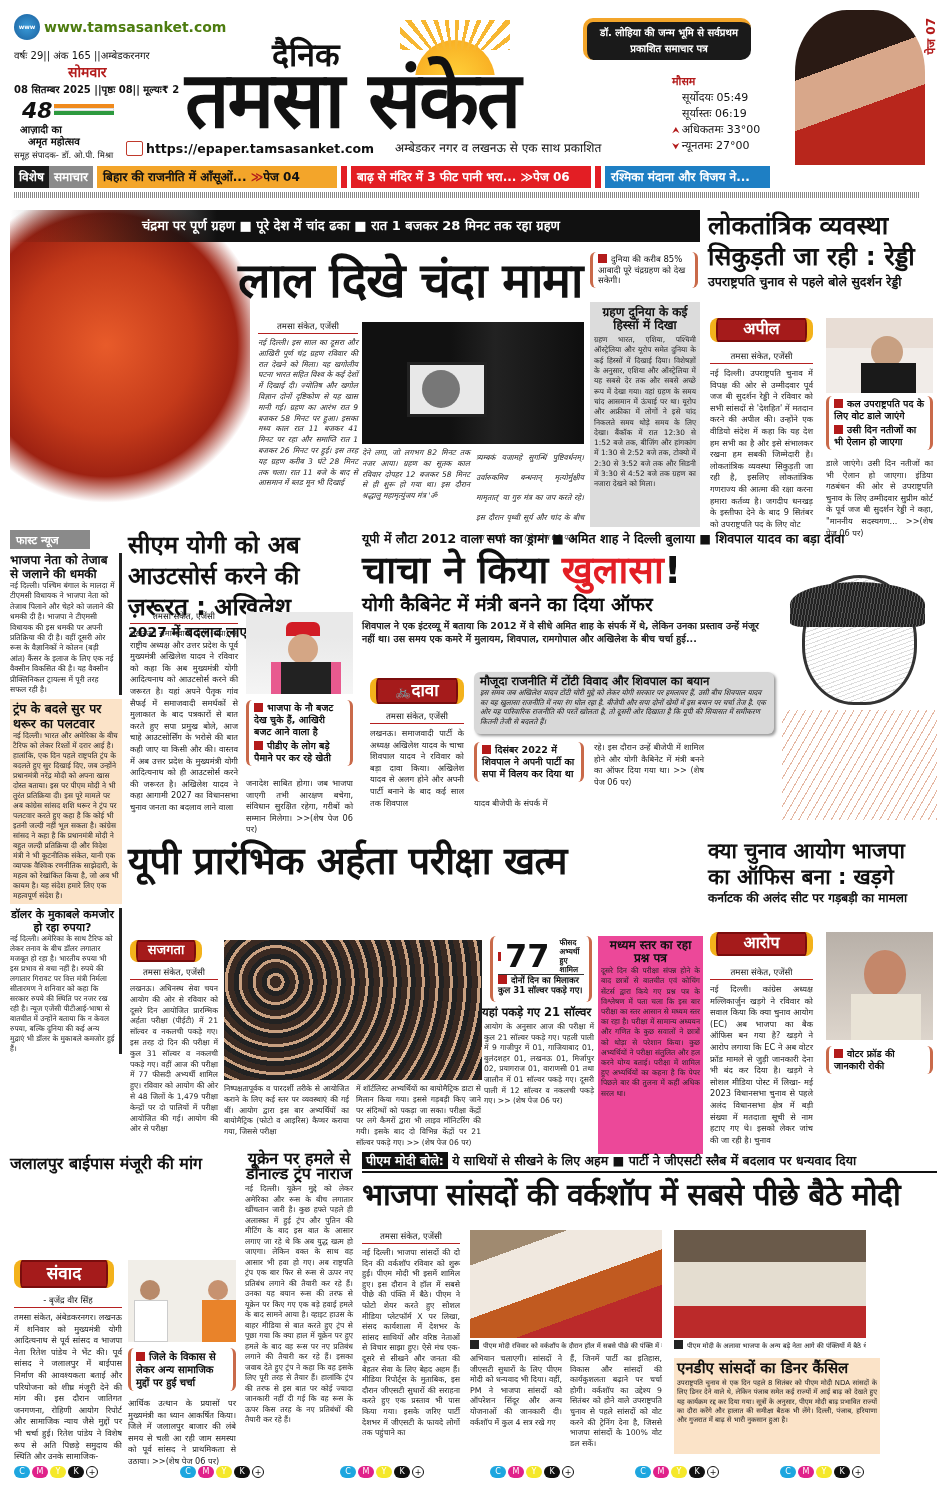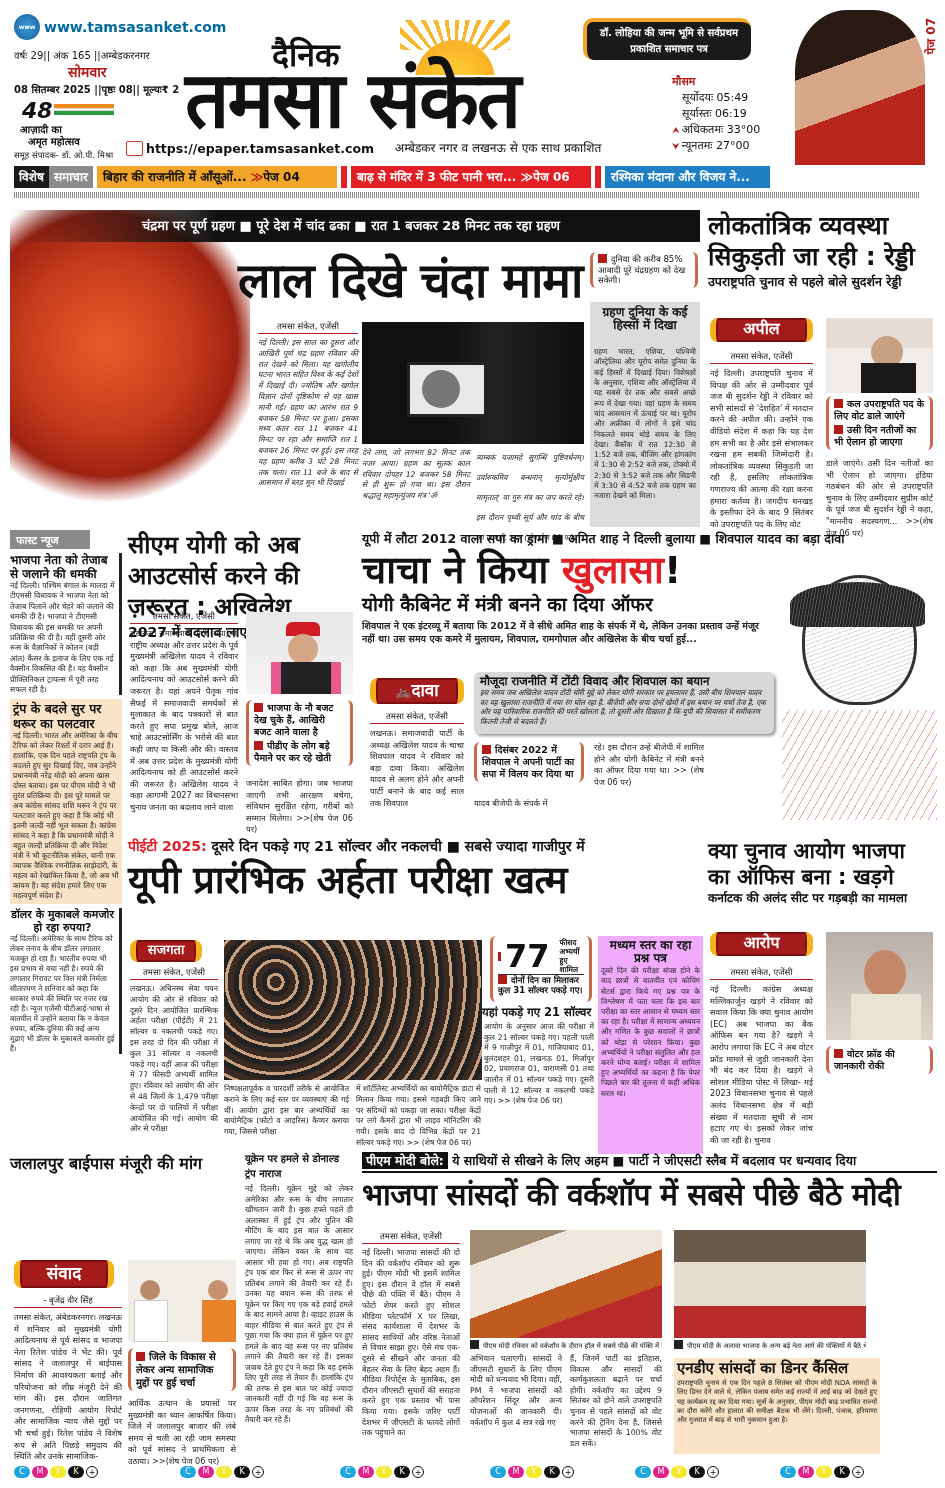--- a/index.html
+++ b/index.html
@@ -16,21 +16,21 @@
 .cmyk{display:flex;gap:2px;align-items:center}
 .cmyk span{display:inline-block;width:16px;height:12px;border-radius:6px;font-size:8px;line-height:12px;text-align:center;color:#fff}
 .hr-dash{height:6px;background:repeating-linear-gradient(90deg,#888 0 1px,#fff 1px 2px)}
 </style>
 </head>
 <body>
 
 <div class="abs" style="left:0;top:0;width:945px;height:165px;">
   <div class="abs" style="left:14px;top:14px;display:flex;align-items:center;gap:4px">
     <span style="display:inline-block;width:26px;height:26px;border-radius:50%;background:radial-gradient(circle,#3a9bd9,#1a5f9c);color:#fff;font-size:6px;line-height:26px;text-align:center;font-weight:bold">www</span>
-    <span style="font-size:14px;font-weight:bold;color:#0369a1">www.tamsasanket.com</span>
+    <span style="font-size:14px;font-weight:bold;color:#4d7c0f">www.tamsasanket.com</span>
   </div>
   <div class="abs" style="left:14px;top:48px;font-size:10px">वर्षः 29|| अंक 165 ||अम्बेडकरनगर</div>
   <div class="abs" style="left:68px;top:62px;font-size:14px;font-weight:bold;color:#b31b1b">सोमवार</div>
   <div class="abs" style="left:14px;top:82px;font-size:10px;font-weight:bold">08 सितम्बर 2025 ||पृष्ठः 08|| मूल्यः₹ 2</div>
   <div class="abs" style="left:20px;top:98px;width:95px;height:48px">
     <div style="position:absolute;left:2px;top:0;font-size:22px;font-weight:bold;font-style:italic">48</div>
     <div style="position:absolute;left:34px;top:6px;width:60px;height:4px;background:#f08a1c"></div>
     <div style="position:absolute;left:34px;top:10px;width:60px;height:3px;background:#fff;border:0.5px solid #ddd"></div>
     <div style="position:absolute;left:34px;top:13px;width:60px;height:4px;background:#2d9a3f"></div>
     <div style="position:absolute;left:0;top:24px;font-size:10px;font-weight:bold">आज़ादी का</div>
@@ -101,21 +101,21 @@
     <div style="position:absolute;left:45px;top:40px;width:80px;height:55px;background:#e8e8e8;border:3px solid #222"></div>
     <div style="position:absolute;left:60px;top:48px;width:38px;height:38px;border-radius:50%;background:#777"></div>
   </div>
   <div class="abs body-txt" style="left:352px;top:238px;width:108px;font-style:italic;font-size:7.6px;line-height:10.8px">देने लगा, जो लगभग 82 मिनट तक नजर आया। ग्रहण का सूतक काल रविवार दोपहर 12 बजकर 58 मिनट से ही शुरू हो गया था। इस दौरान श्रद्धालु महामृत्युंजय मंत्र 'ॐ</div>
   <div class="abs body-txt" style="left:466px;top:238px;width:108px;font-style:italic;font-size:7.6px;line-height:20px">त्र्यम्बकं यजामहे सुगन्धिं पुष्टिवर्धनम्। उर्वारुकमिव बन्धनान् मृत्योर्मुक्षीय मामृतात्' या गुरु मंत्र का जप करते रहे। इस दौरान पृथ्वी सूर्य और चांद के बीच आ जाएगी, &gt;&gt; (शेष पेज 06 पर)</div>
 
   <div class="abs bullet-box" style="left:580px;top:42px;width:108px;font-size:8.5px;line-height:10.5px;font-weight:normal">
     <span class="sq"></span><span>दुनिया की करीब 85% आबादी पूरे चंद्रग्रहण को देख सकेगी।</span>
   </div>
   <div class="abs" style="left:580px;top:92px;width:110px;height:225px;background:#dcdcdc;padding:4px">
-    <div class="hl" style="font-size:12px;text-align:center;margin-bottom:16px">ग्रहण दुनिया के कई हिस्सों में दिखा</div>
+    <div class="hl" style="font-size:12px;text-align:center;margin-bottom:4px">ग्रहण दुनिया के कई हिस्सों में दिखा</div>
     <div class="body-txt" style="font-size:7.4px;line-height:10.3px">ग्रहण भारत, एशिया, पश्चिमी ऑस्ट्रेलिया और यूरोप समेत दुनिया के कई हिस्सों में दिखाई दिया। विशेषज्ञों के अनुसार, एशिया और ऑस्ट्रेलिया में यह सबसे देर तक और सबसे अच्छे रूप में देखा गया। वहां ग्रहण के समय चांद आसमान में ऊंचाई पर था। यूरोप और अफ्रीका में लोगों ने इसे चांद निकलते समय थोड़े समय के लिए देखा। बैंकॉक में रात 12:30 से 1:52 बजे तक, बीजिंग और हांगकांग में 1:30 से 2:52 बजे तक, टोक्यो में 2:30 से 3:52 बजे तक और सिडनी में 3:30 से 4:52 बजे तक ग्रहण का नजारा देखने को मिला।</div>
   </div>
 </div>
 
 <div class="abs" style="left:708px;top:210px;width:225px;height:320px">
   <div class="hl" style="font-size:25px;line-height:31px">लोकतांत्रिक व्यवस्था सिकुड़ती जा रही : रेड्डी</div>
   <div class="hl" style="font-size:12.5px;margin-top:3px">उपराष्ट्रपति चुनाव से पहले बोले सुदर्शन रेड्डी</div>
   <div class="abs label-box" style="left:2px;top:108px;width:103px;height:24px;line-height:22px;font-size:16px">अपील</div>
   <div class="abs" style="left:2px;top:140px;width:103px">
     <div class="byline">तमसा संकेत, एजेंसी</div>
@@ -191,43 +191,40 @@
     <div style="font-size:7.2px;line-height:9.5px;font-style:italic;margin-top:1px">इस समय जब अखिलेश यादव टोंटी चोरी मुद्दे को लेकर योगी सरकार पर हमलावर हैं, उसी बीच शिवपाल यादव का यह खुलासा राजनीति में नया रंग घोल रहा है. बीजेपी और सपा दोनों खेमों में इस बयान पर चर्चा तेज है. एक ओर यह पारिवारिक राजनीति की परतें खोलता है, तो दूसरी ओर दिखाता है कि यूपी की सियासत में समीकरण कितनी तेजी से बदलते हैं।</div>
   </div>
   <div class="abs bullet-box" style="left:112px;top:212px;width:110px;font-size:9.5px;line-height:12px">
     <span class="sq"></span><span>दिसंबर 2022 में शिवपाल ने अपनी पार्टी का सपा में विलय कर दिया था</span>
   </div>
   <div class="abs body-txt" style="left:112px;top:268px;width:110px">यादव बीजेपी के संपर्क में</div>
   <div class="abs body-txt" style="left:232px;top:212px;width:110px">रहे। इस दौरान उन्हें बीजेपी में शामिल होने और योगी कैबिनेट में मंत्री बनने का ऑफर दिया गया था। &gt;&gt; (शेष पेज 06 पर)</div>
 </div>
 
 <div class="abs" style="left:128px;top:836px;width:580px;height:320px">
-  <div style="font-size:14px;font-weight:bold;white-space:nowrap">
-    <span style="color:#e31e24">पीईटी 2025:</span><span> दूसरे दिन पकड़े गए 21 सॉल्वर और नकलची ■ सबसे ज्यादा गाजीपुर में</span>
-  </div>
   <div class="hl" style="font-size:38px;margin-top:6px;letter-spacing:-0.5px">यूपी प्रारंभिक अर्हता परीक्षा खत्म</div>
   <div class="abs label-box" style="left:2px;top:104px;width:72px;height:22px;line-height:20px;font-size:13px">सजगता</div>
   <div class="abs" style="left:2px;top:130px;width:88px">
     <div class="byline">तमसा संकेत, एजेंसी</div>
     <div class="body-txt" style="font-size:7.6px;line-height:10.8px">लखनऊ। अधिनस्थ सेवा चयन आयोग की ओर से रविवार को दूसरे दिन आयोजित प्रारम्भिक अर्हता परीक्षा (पीईटी) में 21 सॉल्वर व नकलची पकड़े गए। इस तरह दो दिन की परीक्षा में कुल 31 सॉल्वर व नकलची पकड़े गए। वहीं आज की परीक्षा में 77 फीसदी अभ्यर्थी शामिल हुए। रविवार को आयोग की ओर से 48 जिलों के 1,479 परीक्षा केन्द्रों पर दो पालियों में परीक्षा आयोजित की गई। आयोग की ओर से परीक्षा</div>
   </div>
   <div class="abs photo" style="left:96px;top:104px;width:258px;height:140px;background:repeating-radial-gradient(circle at 20% 30%,#3a2a22 0 6px,#c8a080 6px 9px,#222 9px 14px)"></div>
   <div class="abs body-txt" style="left:96px;top:248px;width:125px;font-size:7.6px;line-height:10.8px">निष्पक्षतापूर्वक व पारदर्शी तरीके से आयोजित कराने के लिए कई स्तर पर व्यवस्थाएं की गई थीं। आयोग द्वारा इस बार अभ्यर्थियों का बायोमैट्रिक (फोटो व आइरिस) कैप्चर कराया गया, जिससे परीक्षा</div>
   <div class="abs body-txt" style="left:228px;top:248px;width:125px;font-size:7.6px;line-height:10.8px">में शॉर्टलिस्ट अभ्यर्थियों का बायोमैट्रिक डाटा से मिलान किया गया। इससे गड़बड़ी किए जाने पर संदिग्धों को पकड़ा जा सका। परीक्षा केंद्रों पर लगे कैमरों द्वारा भी लाइव मॉनिटरिंग की गयी। इसके बाद दो विभिन्न केंद्रों पर 21 सॉल्वर पकड़े गए। &gt;&gt; (शेष पेज 06 पर)</div>
   <div class="abs bullet-box" style="left:362px;top:100px;width:102px;height:66px;font-size:8.5px">
     <div style="display:flex;align-items:center">
         <span class="sq"></span>
         <span style="font-size:32px;font-weight:bold;line-height:32px">77</span>
         <span style="font-size:7.5px;line-height:9px;margin-left:10px">फीसद अभ्यर्थी हुए शामिल</span>
       </div>
     <div style="border-top:1px solid #333;font-size:8.5px;line-height:10px"><span class="sq"></span><span>दोनों दिन का मिलाकर कुल 31 सॉल्वर पकड़े गए।</span></div>
   </div>
   <div class="abs hl" style="left:354px;top:170px;font-size:11.5px;white-space:nowrap">यहां पकड़े गए 21 सॉल्वर</div>
   <div class="abs body-txt" style="left:356px;top:186px;width:110px;font-size:7.6px;line-height:10.6px">आयोग के अनुसार आज की परीक्षा में कुल 21 सॉल्वर पकड़े गए। पहली पाली में 9 गाजीपुर में 01, गाजियाबाद 01, बुलंदशहर 01, लखनऊ 01, मिर्जापुर 02, प्रयागराज 01, वाराणसी 01 तथा जालौन में 01 सॉल्वर पकड़े गए। दूसरी पाली में 12 सॉल्वर व नकलची पकड़े गए। &gt;&gt; (शेष पेज 06 पर)</div>
-  <div class="abs" style="left:470px;top:100px;width:105px;height:218px;background:#f0abfc;padding:3px">
+  <div class="abs" style="left:470px;top:100px;width:105px;height:218px;background:#ec4899;padding:3px">
     <div class="hl" style="font-size:12px;text-align:center;margin-bottom:2px">मध्यम स्तर का रहा प्रश्न पत्र</div>
     <div class="body-txt" style="font-size:7.4px;line-height:10.2px">दूसरे दिन की परीक्षा संपन्न होने के बाद छात्रों से बातचीत एवं कोचिंग सेंटर्स द्वारा किये गए प्रश्न पत्र के विश्लेषण में पता चला कि इस बार परीक्षा का स्तर आसान से मध्यम स्तर का रहा है। परीक्षा में सामान्य अध्ययन और गणित के कुछ सवालों ने छात्रों को थोड़ा से परेशान किया। कुछ अभ्यर्थियों ने परीक्षा संतुलित और हल करने योग्य बताई। परीक्षा में शामिल हुए अभ्यर्थियों का कहना है कि पेपर पिछले बार की तुलना में कहीं अधिक सरल था।</div>
   </div>
 </div>
 
 <div class="abs" style="left:708px;top:838px;width:225px;height:310px">
   <div class="hl" style="font-size:21px;line-height:26px">क्या चुनाव आयोग भाजपा का ऑफिस बना : खड़गे</div>
   <div class="hl" style="font-size:12px;margin-top:2px">कर्नाटक की अलंद सीट पर गड़बड़ी का मामला</div>
   <div class="abs label-box" style="left:2px;top:94px;width:103px;height:24px;line-height:22px;font-size:16px">आरोप</div>
   <div class="abs" style="left:2px;top:128px;width:103px">
@@ -256,21 +253,21 @@
     <div style="position:absolute;left:80px;top:20px;width:20px;height:20px;border-radius:50%;background:#c79270"></div>
     <div style="position:absolute;left:74px;top:40px;width:34px;height:42px;background:#e9832a"></div>
   </div>
   <div class="abs bullet-box" style="left:118px;top:196px;width:108px;font-size:10px;line-height:13px">
     <span class="sq"></span><span>जिले के विकास से लेकर अन्य सामाजिक मुद्दों पर हुई चर्चा</span>
   </div>
   <div class="abs body-txt" style="left:118px;top:246px;width:108px">आर्थिक उत्थान के प्रयासों पर मुख्यमंत्री का ध्यान आकर्षित किया। जिले में जलालपुर बाजार की लंबे समय से चली आ रही जाम समस्या को पूर्व सांसद ने प्राथमिकता से उठाया। &gt;&gt;(शेष पेज 06 पर)</div>
 </div>
 
 <div class="abs" style="left:245px;top:1152px;width:108px;height:320px">
-  <div class="hl" style="font-size:10px;line-height:14.5px;">यूक्रेन पर हमले से डोनाल्ड ट्रंप नाराज</div>
+  <div class="hl" style="font-size:16px;line-height:14.5px;text-align:center">यूक्रेन पर हमले से डोनाल्ड ट्रंप नाराज</div>
   <div class="body-txt" style="margin-top:3px;font-size:7.6px;line-height:10.5px">नई दिल्ली। यूक्रेन मुद्दे को लेकर अमेरिका और रूस के बीच लगातार खींचतान जारी है। कुछ हफ्ते पहले ही अलास्का में हुई ट्रंप और पुतिन की मीटिंग के बाद इस बात के आसार लगाए जा रहे थे कि अब युद्ध खत्म हो जाएगा। लेकिन वक्त के साथ वह आसार भी हवा हो गए। अब राष्ट्रपति ट्रंप एक बार फिर से रूस से ऊपर नए प्रतिबंध लगाने की तैयारी कर रहे हैं। उनका यह बयान रूस की तरफ से यूक्रेन पर किए गए एक बड़े हवाई हमले के बाद सामने आया है। व्हाइट हाउस के बाहर मीडिया से बात करते हुए ट्रंप से पूछा गया कि क्या हाल में यूक्रेन पर हुए हमले के बाद वह रूस पर नए प्रतिबंध लगाने की तैयारी कर रहे हैं। इसका जवाब देते हुए ट्रंप ने कहा कि वह इसके लिए पूरी तरह से तैयार हैं। हालांकि ट्रंप की तरफ से इस बात पर कोई ज्यादा जानकारी नहीं दी गई कि वह रूस के ऊपर किस तरह के नए प्रतिबंधों की तैयारी कर रहे हैं।</div>
 </div>
 
 <div class="abs" style="left:362px;top:1152px;width:575px;height:320px">
   <div style="font-size:12.5px;font-weight:bold;white-space:nowrap;border-bottom:2px solid #111;padding-bottom:2px">
     <span style="background:#111;color:#fff;padding:1px 4px">पीएम मोदी बोले:</span><span> ये साथियों से सीखने के लिए अहम ■ पार्टी ने जीएसटी स्लैब में बदलाव पर धन्यवाद दिया</span>
   </div>
   <div class="hl" style="font-size:30px;margin-top:6px;letter-spacing:-0.5px">भाजपा सांसदों की वर्कशॉप में सबसे पीछे बैठे मोदी</div>
   <div class="abs" style="left:0;top:78px;width:98px">
     <div class="byline">तमसा संकेत, एजेंसी</div>

